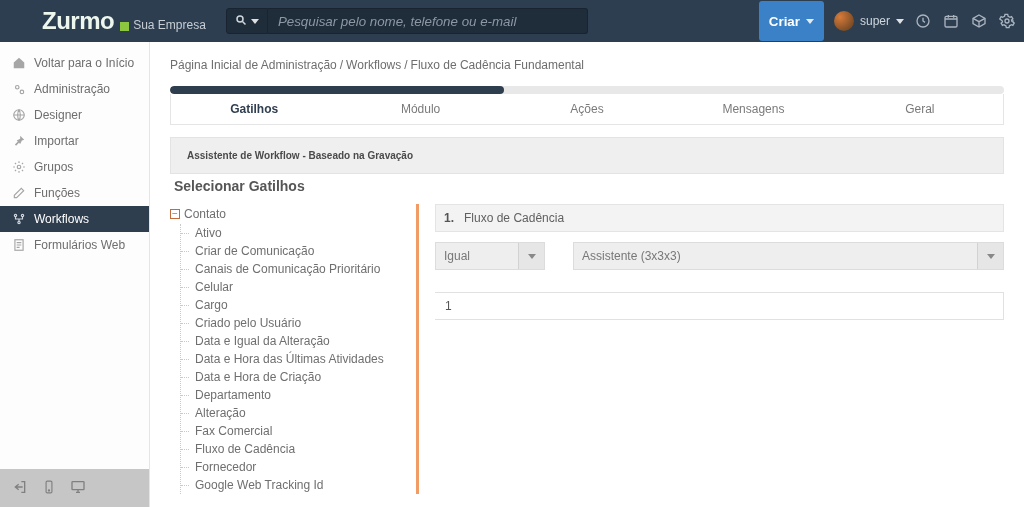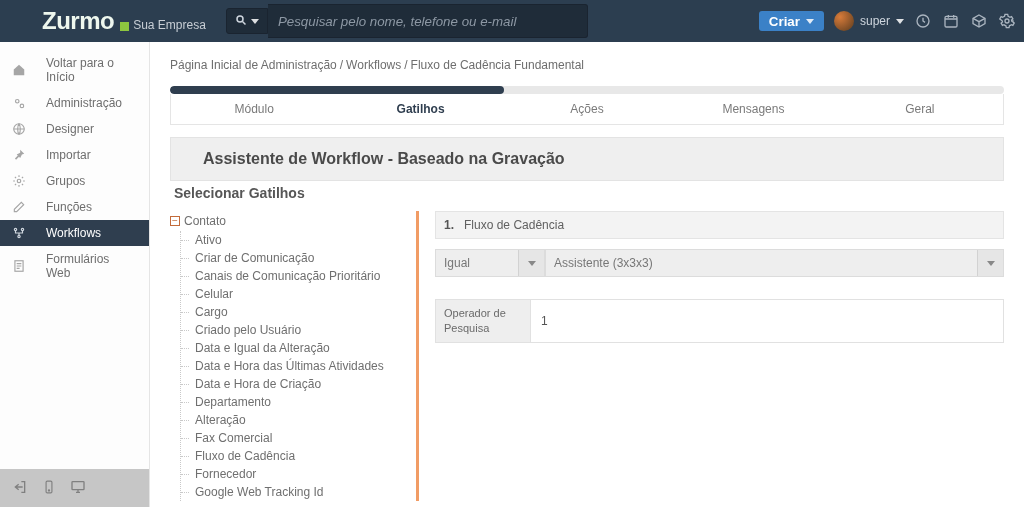--- a/index.html
+++ b/index.html
@@ -42,27 +42,27 @@
     background:#1f2c39; color:#cfd6de;
     border:1px solid #1a2430; height:26px;
     display:flex; align-items:center; padding:0 8px;
     border-radius:3px 0 0 3px; gap:4px; font-size:13px;
   }
   .search-input {
     height:26px; width: 320px;
     border:1px solid #1a2430; border-left:none;
     border-radius:0 3px 3px 0;
     background:#1f2c39; color:#dbe1e8;
-    padding:16px 10px; font-style: italic;
+    padding:8px 10px; font-style: italic;
     outline:none;
   }
   .search-input::placeholder { color:#8d98a4; font-style: italic; }
   .top-right { margin-left:auto; display:flex; align-items:center; gap:10px; }
   .btn-create {
-    background:#3b81c7; color:#fff; height:20px;
+    background:#3b81c7; color:#fff; height:40px;
     border-radius:3px; border:none;
     display:flex; align-items:center; padding:0 10px; gap:6px;
     font-weight:700; cursor:pointer;
   }
   .chev-down { width:0;height:0;border-left:4px solid transparent;border-right:4px solid transparent;border-top:5px solid rgba(255,255,255,0.85); }
   .avatar { width:20px;height:20px;border-radius:50%;
     background:radial-gradient(circle at 30% 30%, #d77b3a, #5a3b1e);
     position:relative;
   }
   .user-chip { display:flex; align-items:center; gap:6px; color:#cfd6de; cursor:pointer; }
@@ -71,21 +71,21 @@
   
   .layout { display:flex; height:calc(507px - 42px); }
   .sidenav {
     width: 150px; flex:0 0 150px;
     background:#fdfdfd; border-right:1px solid #e5e5e5;
     position:relative;
     display:flex; flex-direction:column;
   }
   .sidenav-list { list-style:none; margin:0; padding:8px 0; }
   .sidenav-item {
-    display:flex; align-items:center; gap:20px;
+    display:flex; align-items:flex-start; gap:8px;
     padding:6px 12px; color:#6e6e6e; cursor:pointer;
   }
   .sidenav-item .nav-ico { width:14px; height:14px; display:inline-flex; align-items:center; justify-content:center; color:#a6a6a6; flex:0 0 14px;}
   .sidenav-item.active {
     background:#2f3e4f; color:#fff;
   }
   .sidenav-item.active .nav-ico { color:#cfd6de; }
   .sidenav-footer {
     margin-top:auto; height:38px; background:#c6c6c6;
     display:flex; align-items:center; gap:14px; padding:0 12px;
@@ -106,21 +106,21 @@
 
   .steps {
     display:flex; border:1px solid #e5e5e5; border-top:none;
     background:#fff;
   }
   .step { flex:1; text-align:center; padding:8px 4px; color:#7a7a7a; font-size:12px; cursor:pointer; }
   .step.active { color:#2f3e4f; font-weight:700; }
 
   .panel-header {
     margin-top:12px; background:#efefef; border:1px solid #e3e3e3;
-    padding:12px 32px; color:#4a4a4a; font-size:16px; font-weight:700;
+    padding:12px 16px; color:#4a4a4a; font-size:10px; font-weight:700;
   }
   .subheader { padding:4px 4px 6px; color:#565656; font-size:14px; font-weight:700; }
 
   .columns { display:flex; gap:16px; margin-top:4px; }
 
   
   .tree-col { width: 230px; flex:0 0 230px; }
   .tree { font-size:12px; color:#6f6f6f; }
   .tree-root { display:flex; align-items:center; gap:4px; padding:3px 0; cursor:pointer;}
   .tree-toggle {
@@ -136,21 +136,21 @@
   }
 
   
   .config-col { flex:1; border-left:3px solid #f19c65; padding-left:16px; }
   .cond-row {
     background:#f3f3f3; border:1px solid #e4e4e4;
     padding:6px 8px; display:flex; align-items:center; gap:10px;
     font-size:12px;
   }
   .cond-label { color:#555; font-weight:700; }
-  .select-row { display:flex; gap:0; margin-top:10px; }
+  .select-row { display:flex; gap:28px; margin-top:10px; }
   .sel {
     display:flex; align-items:center; justify-content:space-between;
     background:#eeeeee; border:1px solid #dcdcdc;
     height:28px; padding:0 8px; color:#777; cursor:pointer;
   }
   .sel-small { width:110px; }
   .sel-large { flex:1; }
   .sel-btn {
     width:26px; height:26px; background:#e6e6e6; border-left:1px solid #d2d2d2;
     display:flex;align-items:center;justify-content:center; margin-right:-8px;
@@ -320,22 +320,22 @@
     </div>
   </nav>
 
   <main class="content">
     <div class="breadcrumbs" id="breadcrumbs"><a href="#">Página Inicial de Administração</a><span class="sep">/</span><a href="#">Workflows</a><span class="sep">/</span><span>Fluxo de Cadência Fundamental</span></div>
 
     <div class="progress">
       <div class="progress-fill"></div>
     </div>
     <div class="steps" id="steps">
+        <div class="step active">Gatilhos</div>
         <div class="step">Módulo</div>
-        <div class="step active">Gatilhos</div>
         <div class="step">Ações</div>
         <div class="step">Mensagens</div>
         <div class="step">Geral</div>
       </div>
 
     <div class="panel-header">Assistente de Workflow - Baseado na Gravação</div>
     <div class="subheader">Selecionar Gatilhos</div>
 
     <div class="columns">
 
@@ -379,21 +379,20 @@
           </div>
           <div class="sel sel-large">
             <span>Assistente (3x3x3)</span>
             <span class="sel-btn">
                 <span class="chev-down" style="border-top-color:#888"></span>
               </span>
           </div>
         </div>
 
         <div class="info-row">
-          <div class="info-label">Operador de Pesquisa</div>
           <div class="info-inputwrap">
             <input class="info-input" value="1" style="">
           </div>
         </div>
       </div>
     </div>
   </main>
 </div>
 
 </body></html>

